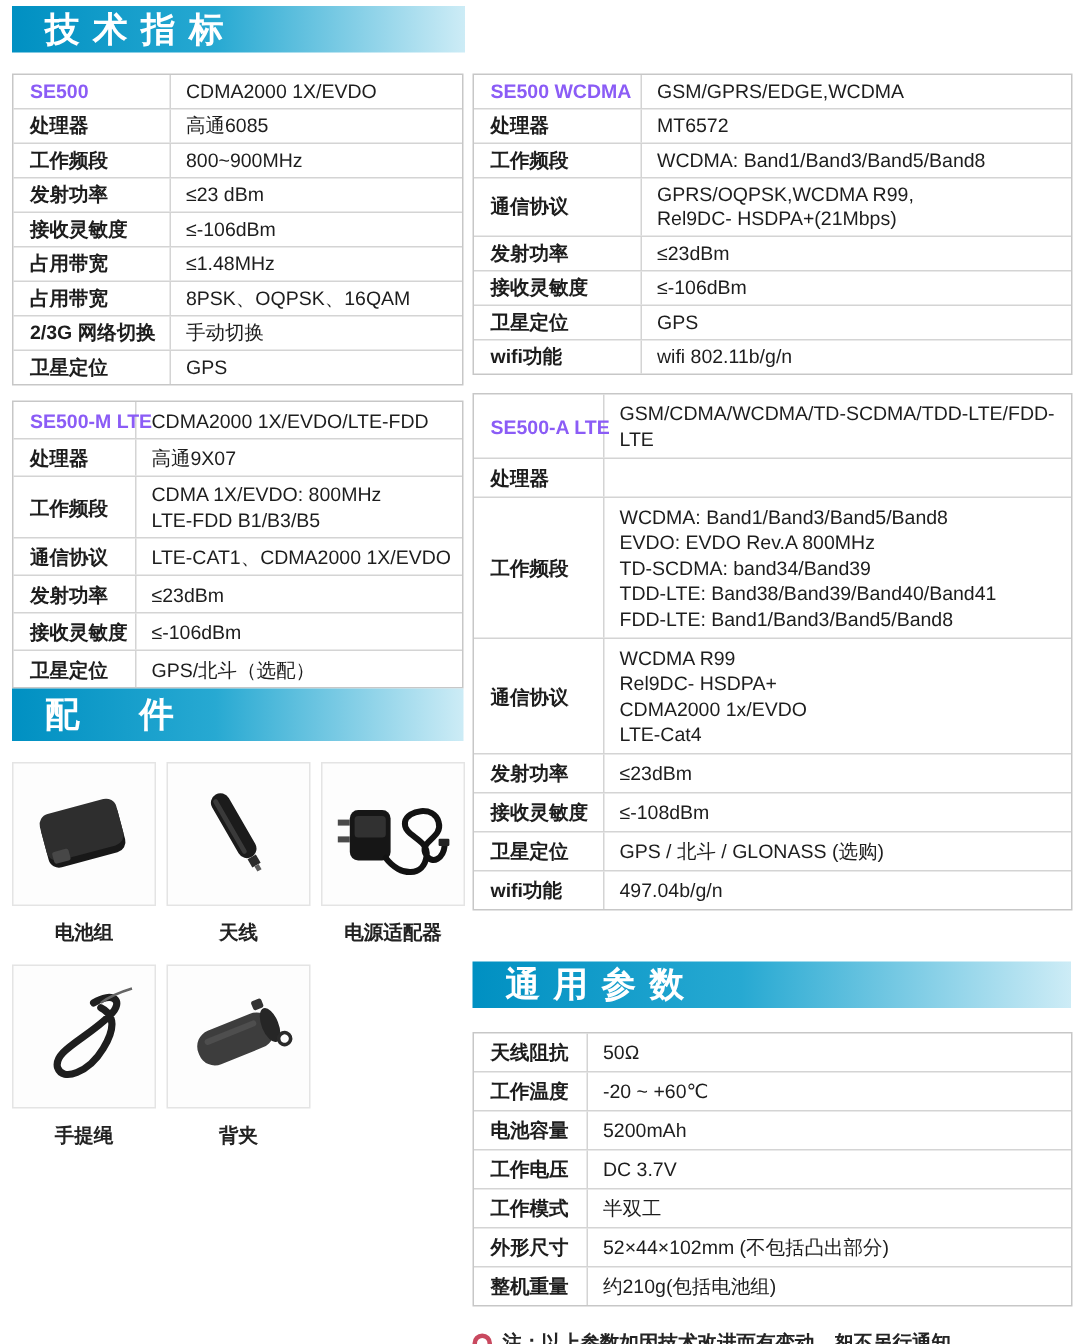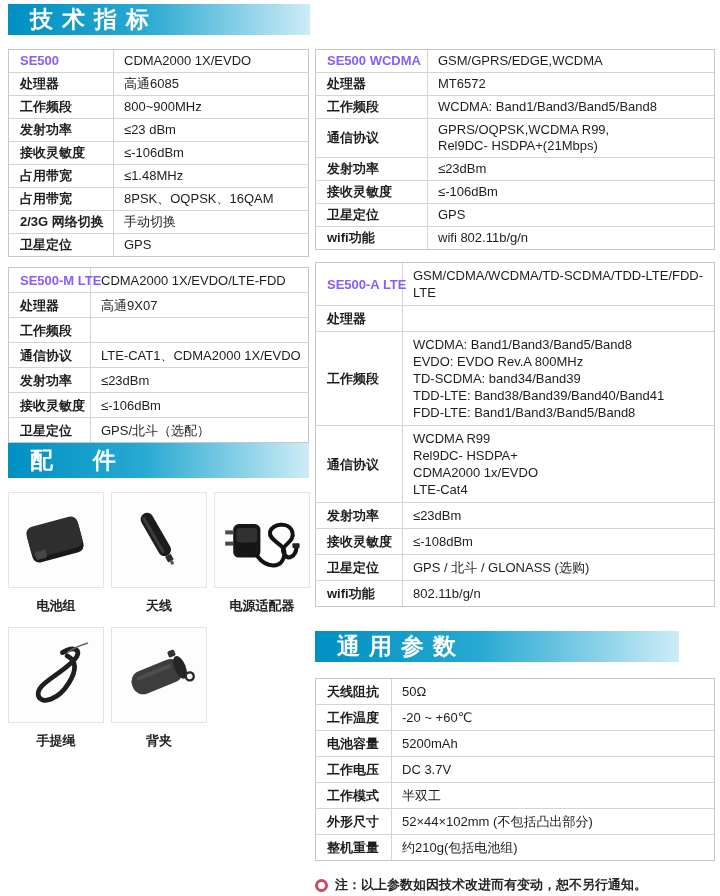--- a/index.html
+++ b/index.html
@@ -12,21 +12,21 @@
   
   .band{
     height:31px;display:flex;align-items:center;box-sizing:border-box;
     background:linear-gradient(90deg,#0090c2 0%,#27a9d2 45%,#cdecf6 100%);
     color:#fff;font-weight:bold;font-size:23px;letter-spacing:9px;
     padding-left:22px;
   }
   .band span{white-space:pre;}
   .band-tech{width:302px;margin-bottom:14px;}
   .band-acc{width:301px;height:35px;}
-  .band-gen{width:364px;height:31px;margin-top:24px;}
+  .band-gen{width:399px;height:31px;margin-top:34px;}
 
   .cols{display:flex;gap:6px;align-items:flex-start;}
   .col-l{width:301px;flex:none;}
   .col-r{width:400px;flex:none;}
 
   
   .spec-table{border:1px solid #c7c7c7;background:#fff;font-size:13px;}
   .s-row{display:flex;border-top:1px solid #d4d4d4;min-height:22px;align-items:stretch;}
   .s-row:first-child{border-top:0;}
   .lab{
@@ -119,20 +119,22 @@
         <div class="s-row">
           <div class="lab model">SE500-M LTE</div>
           <div class="val">CDMA2000 1X/EVDO/LTE-FDD</div>
         </div>
         <div class="s-row">
           <div class="lab">处理器</div>
           <div class="val">高通9X07</div>
         </div>
         <div class="s-row">
           <div class="lab">工作频段</div>
+          <div class="val">CDMA 1X/EVDO: 800MHz
+LTE-FDD B1/B3/B5</div>
         </div>
         <div class="s-row">
           <div class="lab">通信协议</div>
           <div class="val">LTE-CAT1、CDMA2000 1X/EVDO</div>
         </div>
         <div class="s-row">
           <div class="lab">发射功率</div>
           <div class="val">≤23dBm</div>
         </div>
         <div class="s-row">
@@ -282,21 +284,21 @@
         <div class="s-row">
           <div class="lab">接收灵敏度</div>
           <div class="val">≤-108dBm</div>
         </div>
         <div class="s-row">
           <div class="lab">卫星定位</div>
           <div class="val">GPS / 北斗 / GLONASS (选购)</div>
         </div>
         <div class="s-row">
           <div class="lab">wifi功能</div>
-          <div class="val">802.11b/g/n</div>
+          <div class="val">497.04b/g/n</div>
         </div>
       </div>
 
       <div class="band band-gen">
         <span>通用参数</span>
       </div>
 
       <div class="spec-table t5">
         <div class="s-row">
           <div class="lab">天线阻抗</div>

